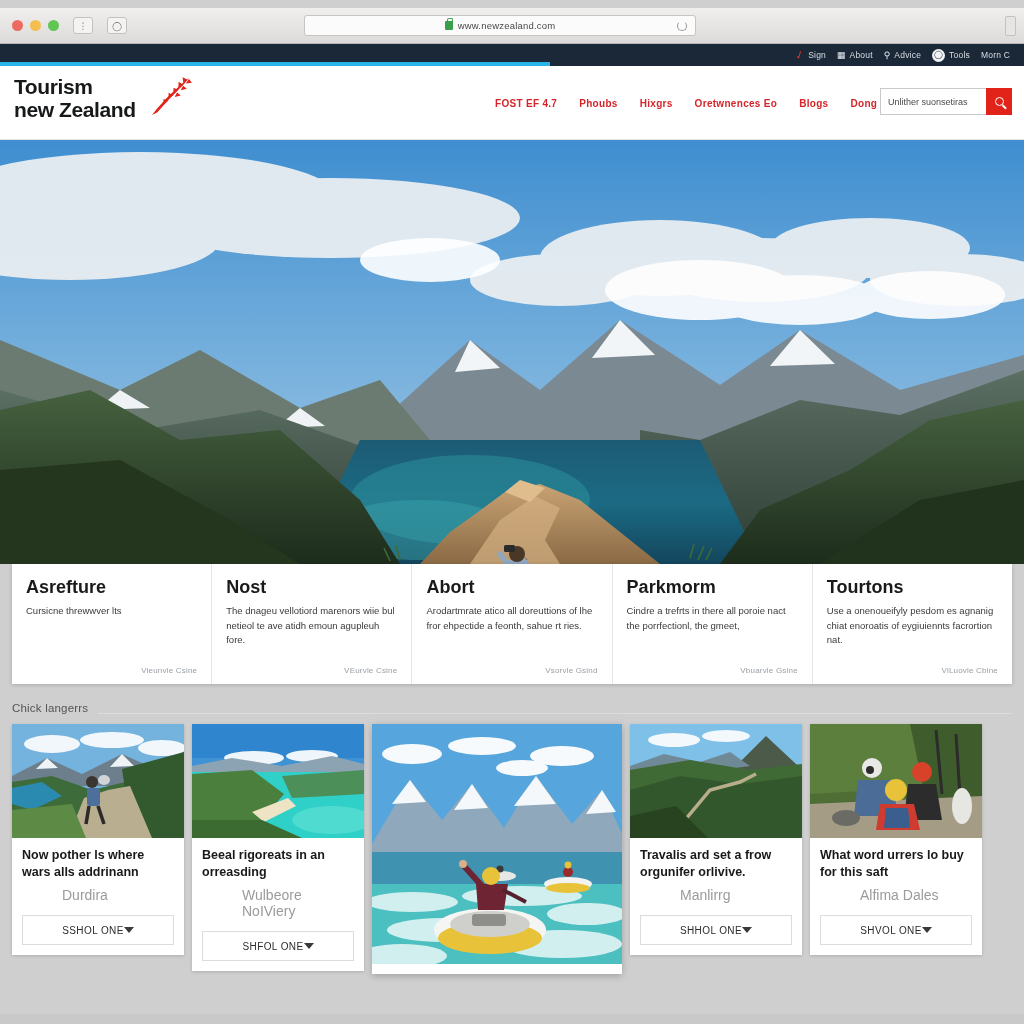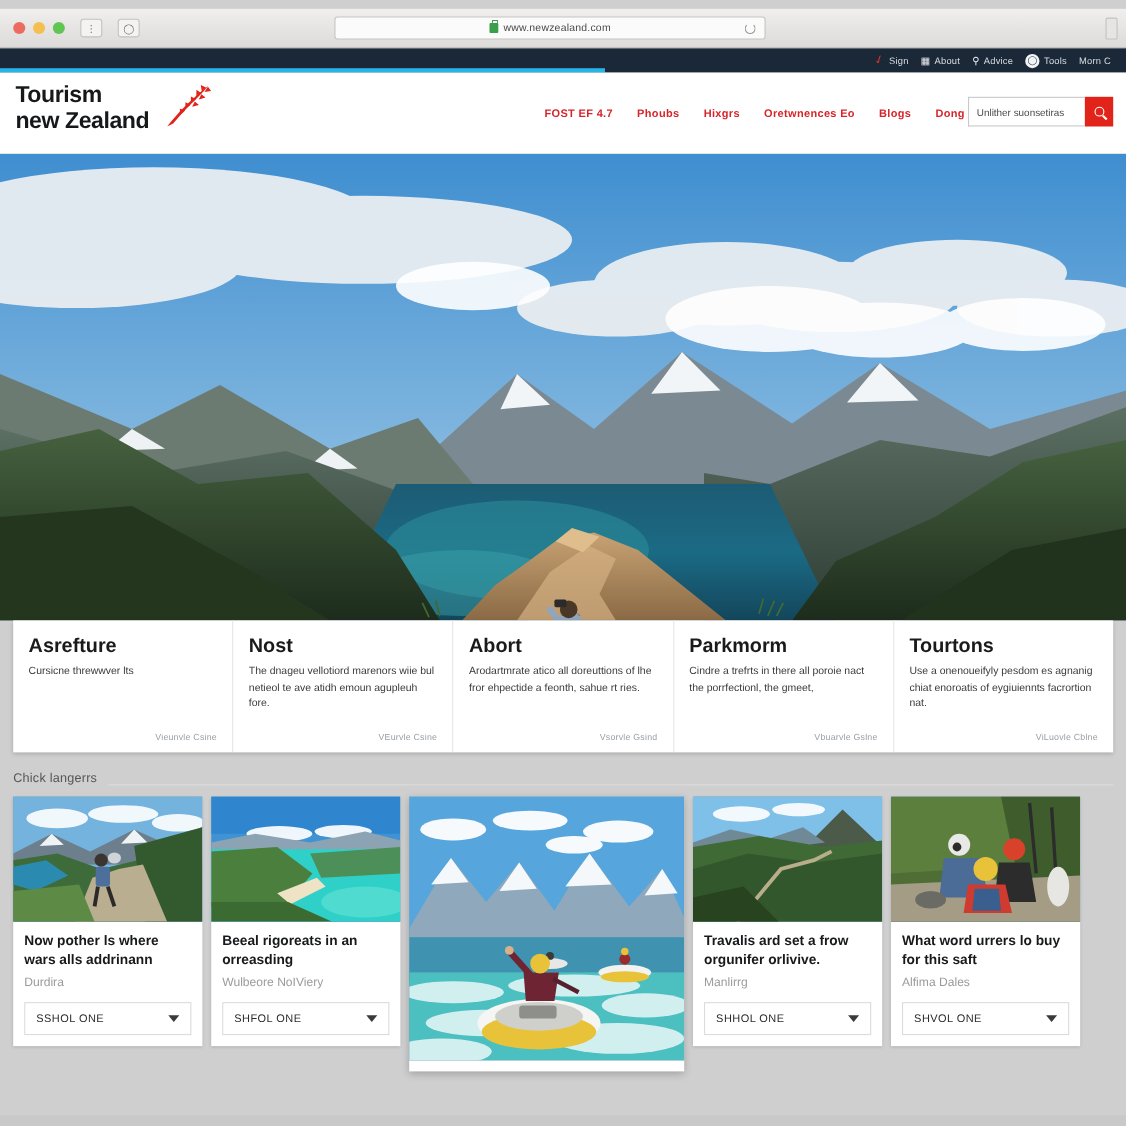--- a/index.html
+++ b/index.html
@@ -133,24 +133,24 @@
   .article-card {
     width: 172px; background: #fff; box-shadow: 0 1px 3px rgba(0,0,0,.16);
     display: flex; flex-direction: column; padding-bottom: 10px;
   }
   .article-card.feature { width: 250px; box-shadow: 0 2px 7px rgba(0,0,0,.22); }
   .thumb { width: 100%; height: 114px; overflow: hidden; background: #6d9ab4; }
   .article-card.feature .thumb { height: 240px; }
   .thumb svg { display: block; width: 100%; height: 100%; }
   .article-body { padding: 9px 10px 0 10px; }
   .article-title { font-size: 12.5px; font-weight: 700; color: #17191b; line-height: 1.33; filter: blur(.25px); }
-  .article-meta { font-size: 11px; color: #9b9b9b; margin-top: 7px; filter: blur(.35px); }
+  .article-meta { font-size: 14px; color: #9b9b9b; margin-top: 7px; filter: blur(.35px); margin-left: 40px; }
   .article-select {
     margin: 12px 10px 0 10px; height: 30px; border: 1px solid #dcdcdc; background: #fff;
-    display: flex; align-items: center; justify-content: space-between; padding: 0 10px;
+    display: flex; align-items: center; justify-content: center; padding: 0 10px;
   }
   .select-label { font-size: 10px; color: #2b2b2b; letter-spacing: .4px; filter: blur(.25px); }
   .caret { width: 0; height: 0; border-left: 5px solid transparent; border-right: 5px solid transparent; border-top: 6px solid #3a3a3a; }
   .bottom-fade { position: absolute; left: 0; bottom: 0; width: 1024px; height: 10px; background: #c9c9c9; }
 </style>
 </head>
 <body>
 
 <div id="shot">
 

